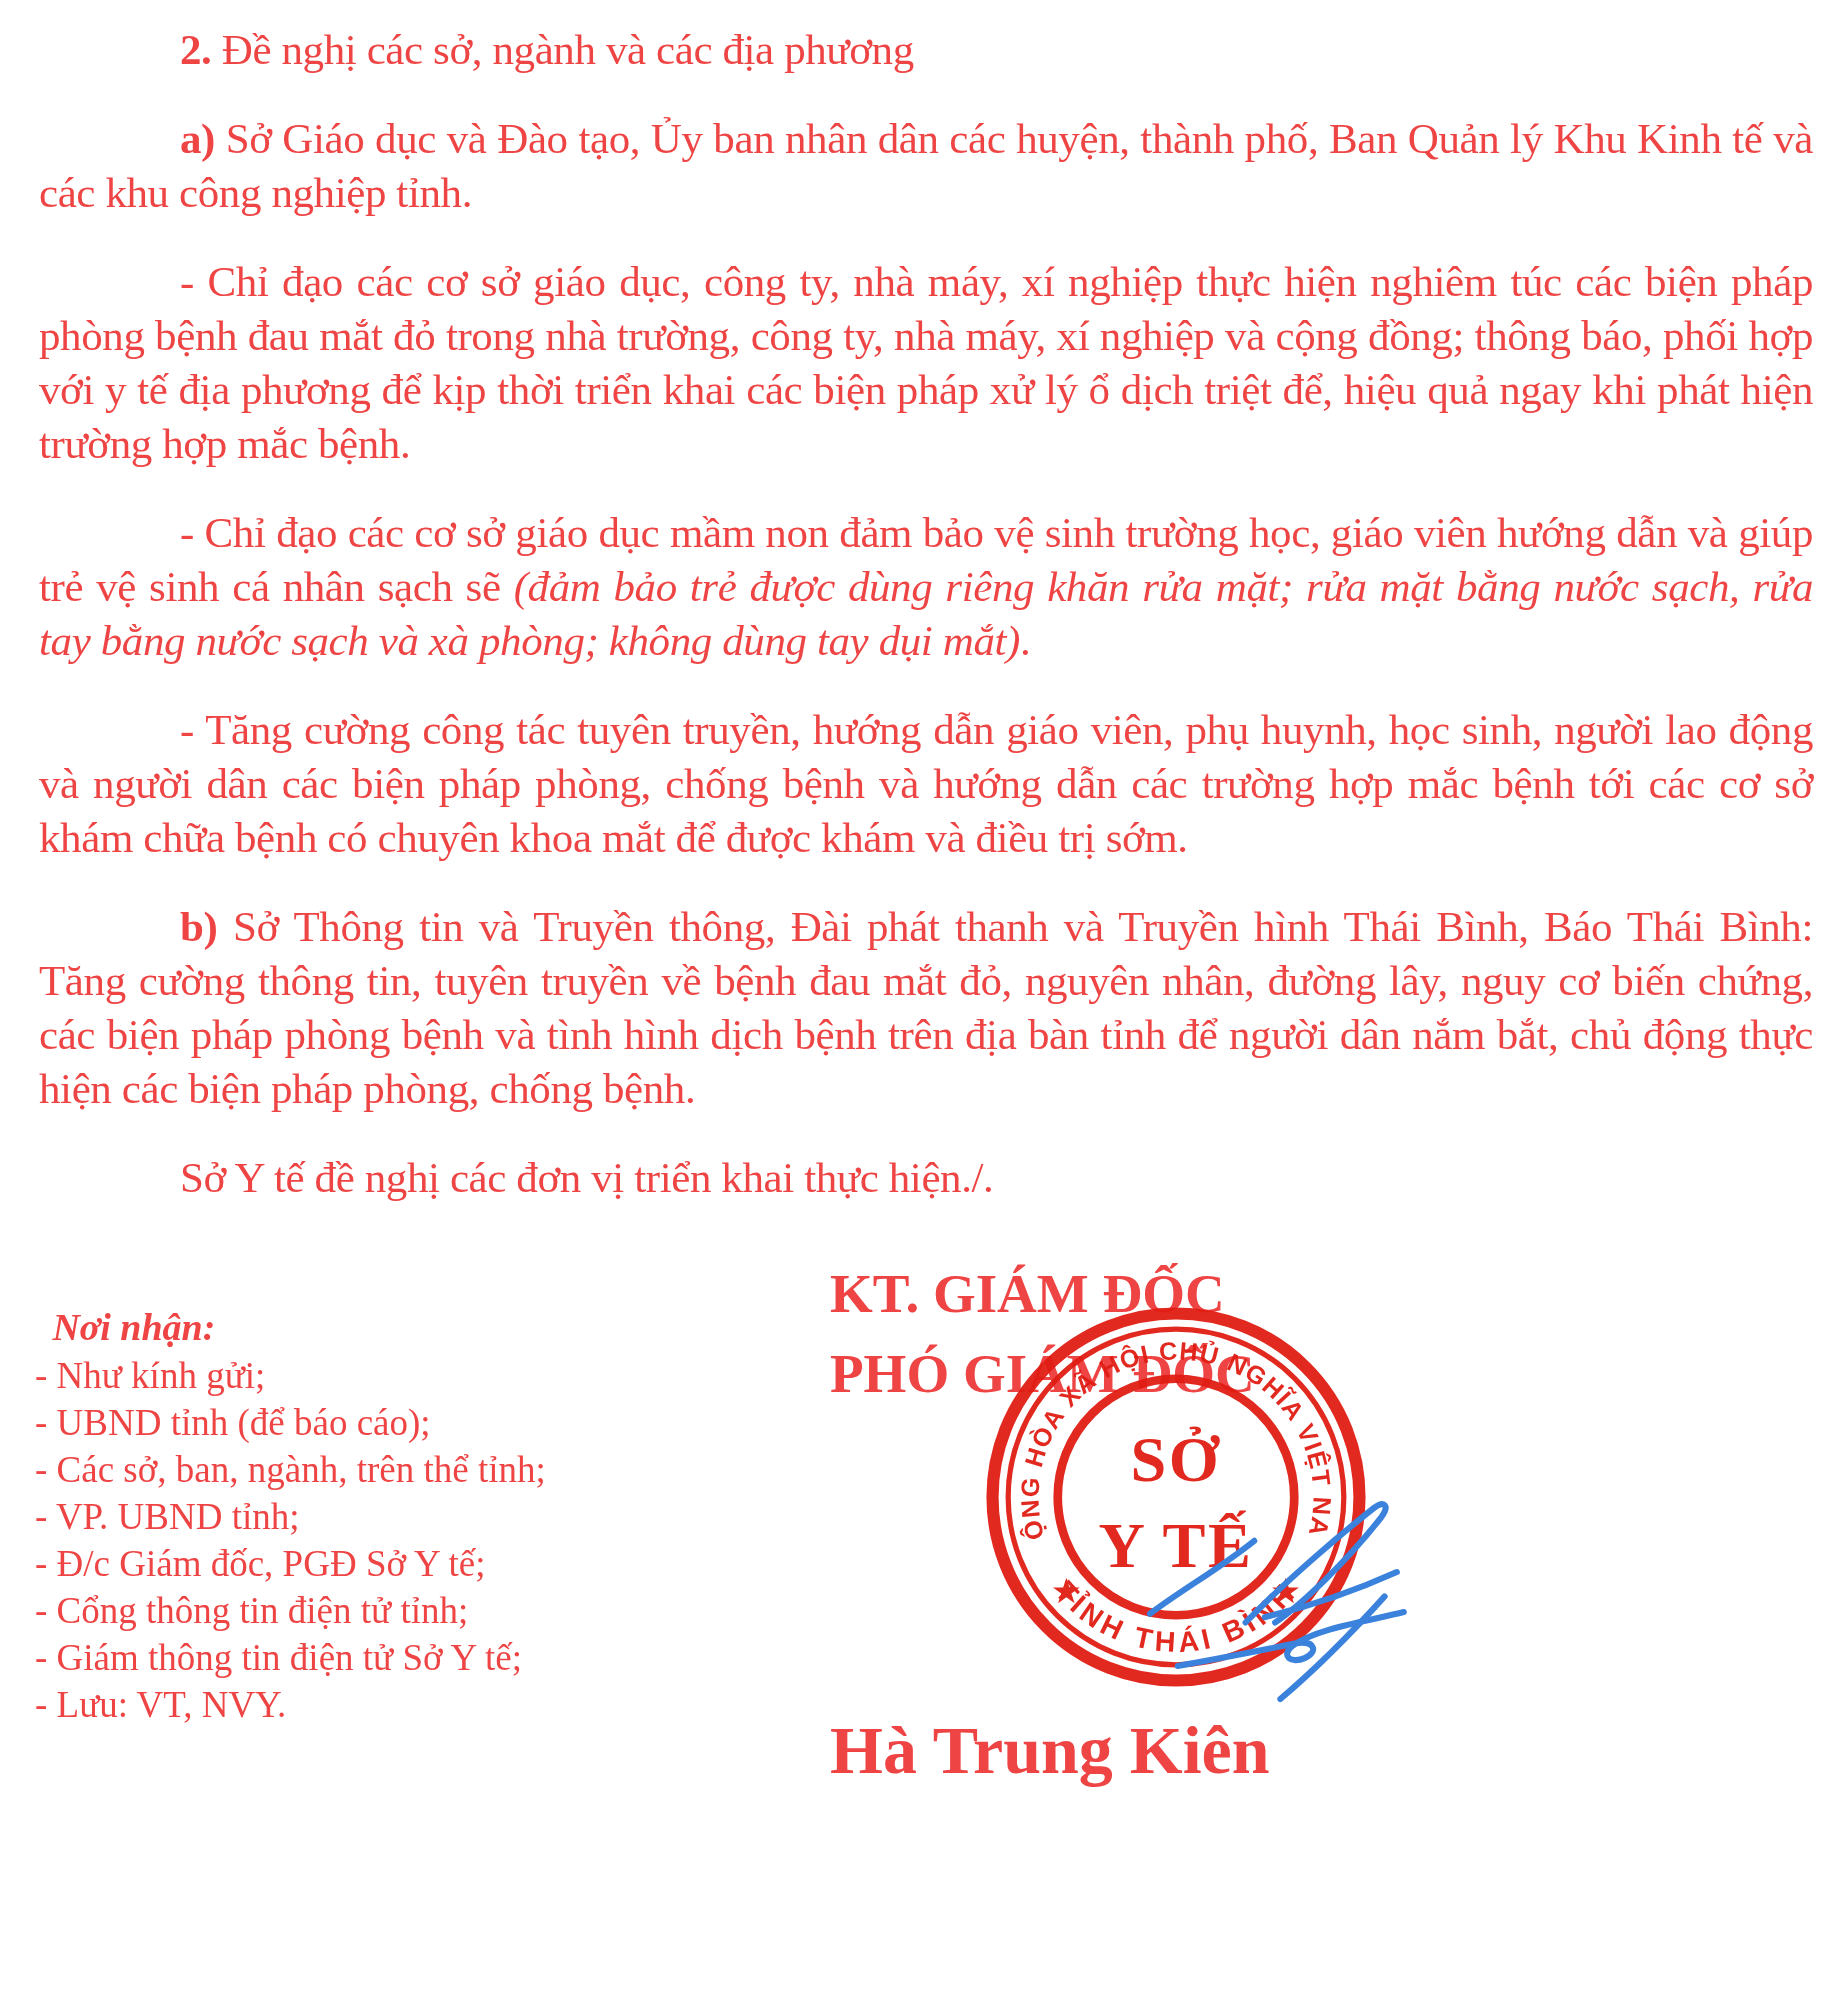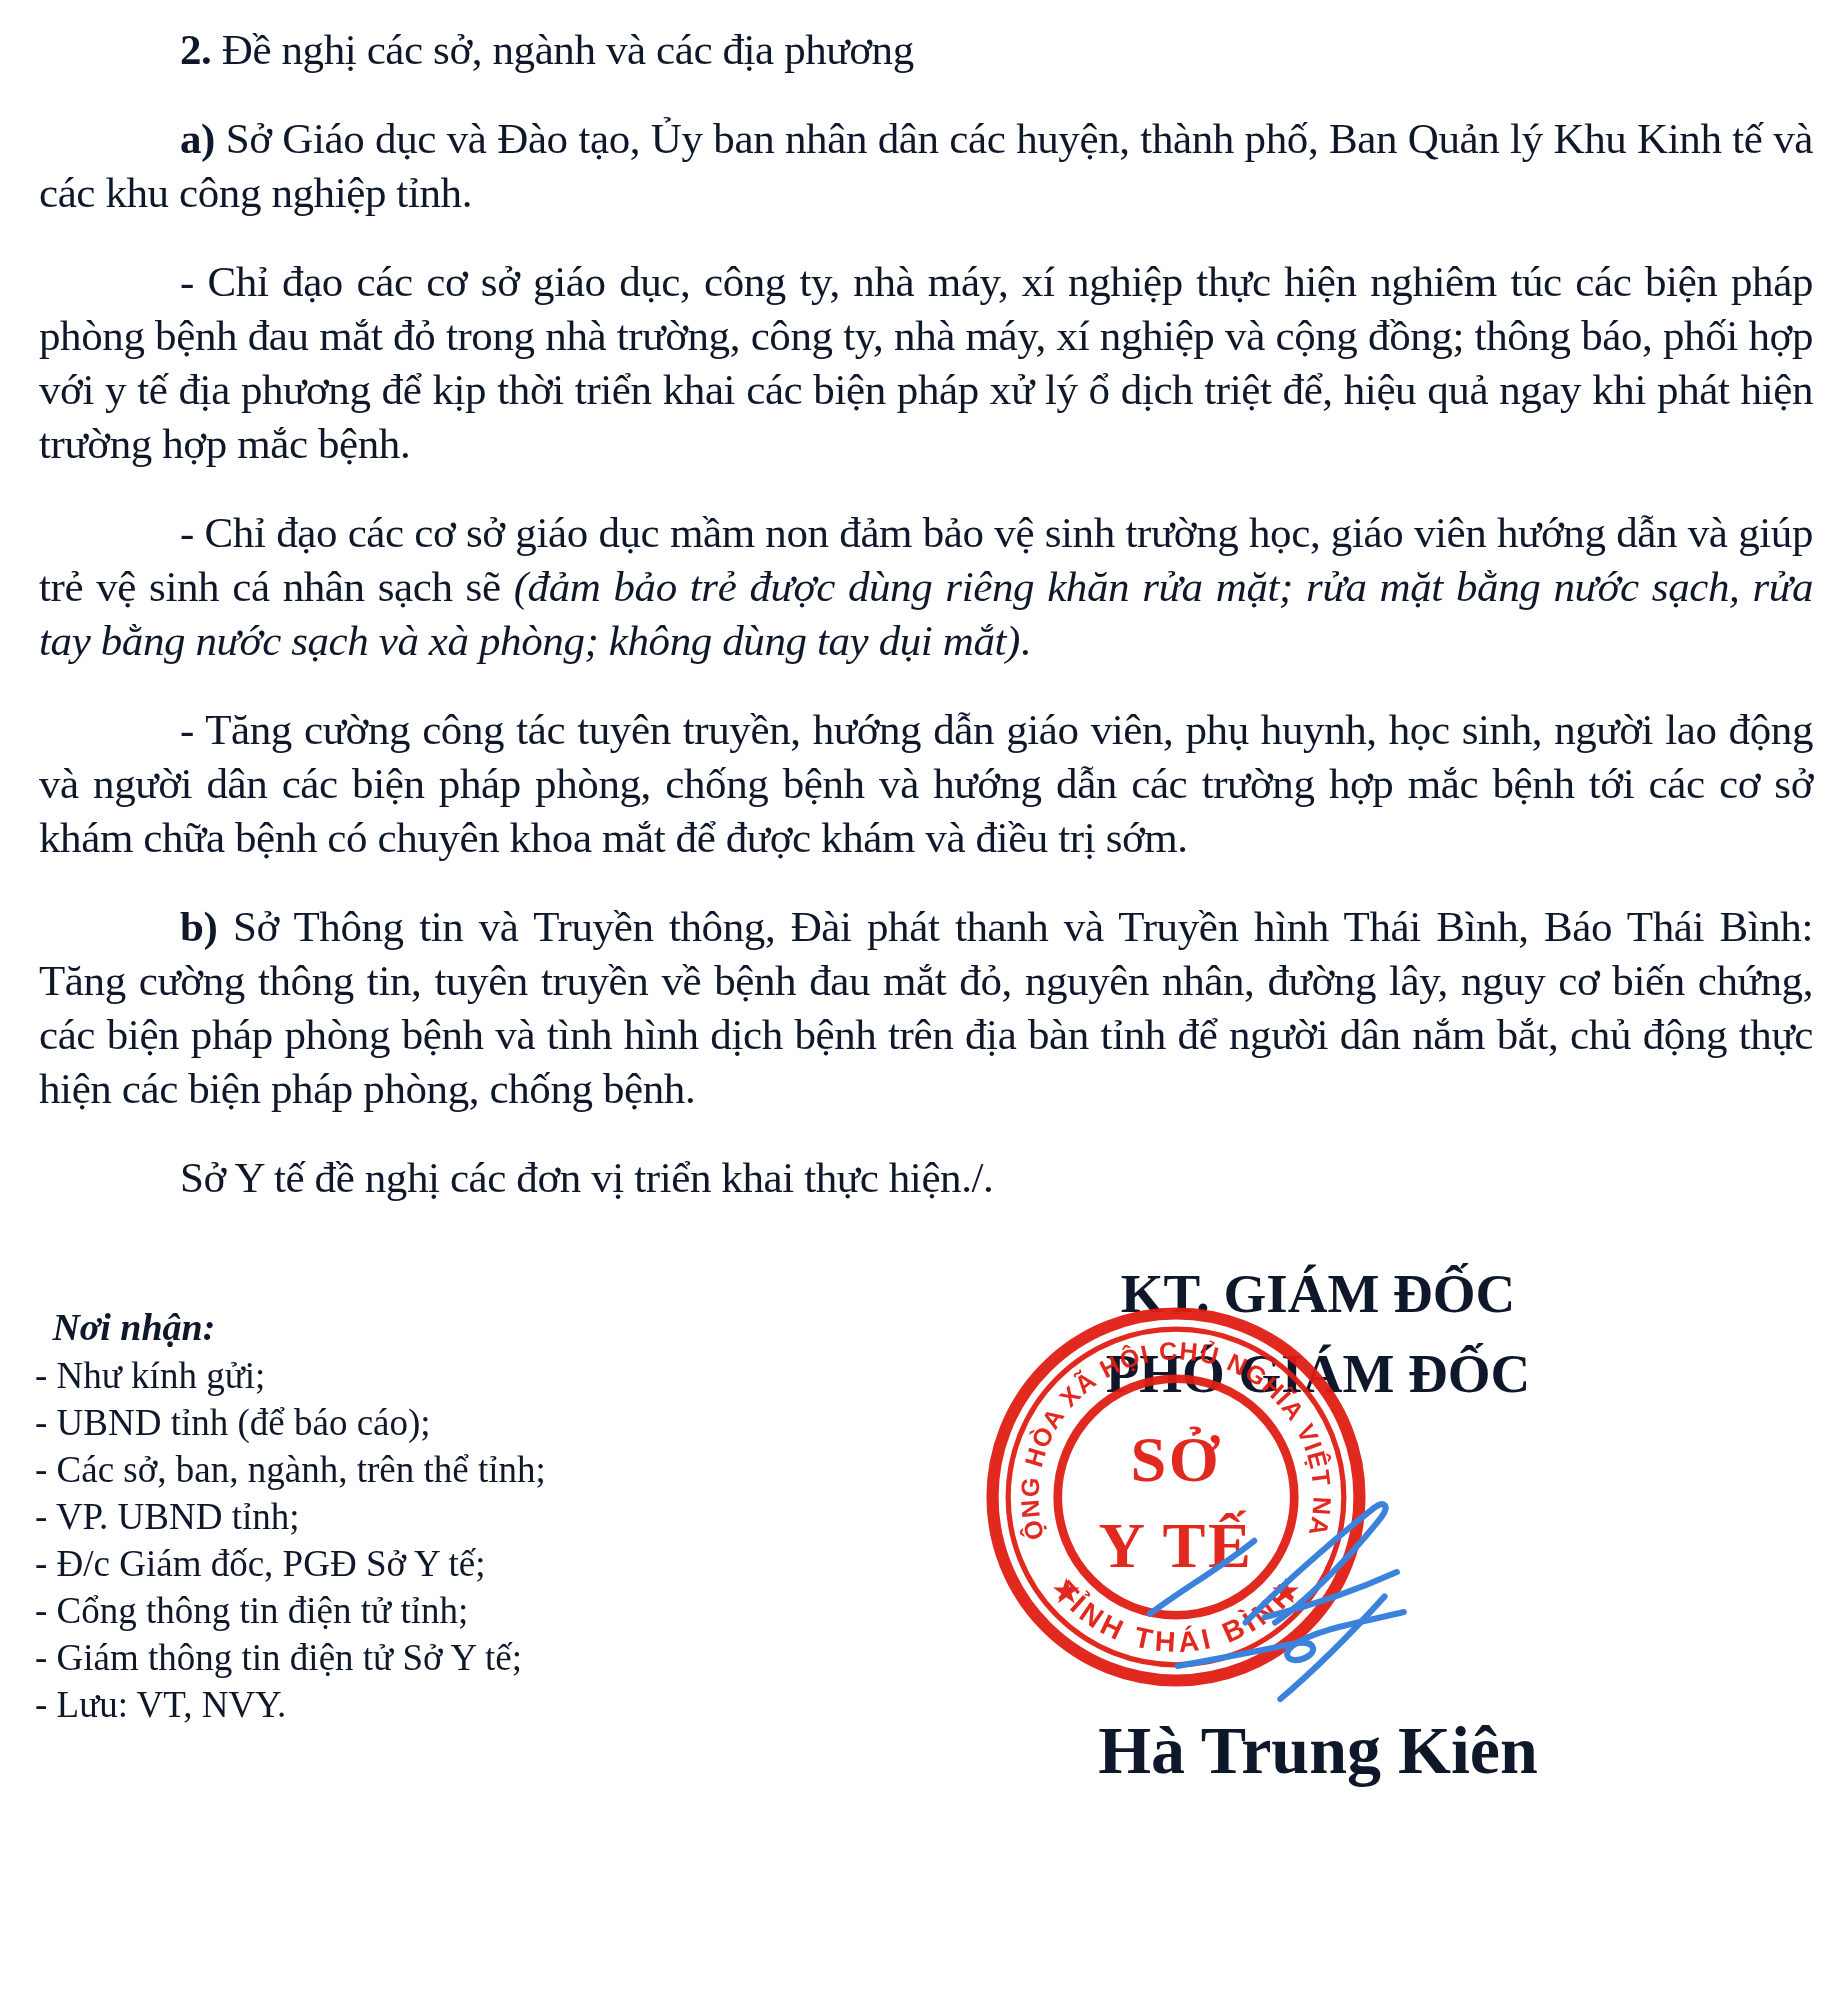--- a/index.html
+++ b/index.html
@@ -3,21 +3,21 @@
 <meta charset="utf-8">
 <style>
   html, body { margin: 0; padding: 0; background: #ffffff; }
   .page {
     position: relative;
     width: 1846px;
     height: 1991px;
     background: #ffffff;
     overflow: hidden;
     font-family: "Liberation Serif", "DejaVu Serif", serif;
-    color: #0f172a;
+    color: #ef4444;
   }
   .doc-body {
     padding: 22.6px 33px 0 39px;
   }
   .para {
     margin: 0 0 35px 0;
     font-size: 43px;
     line-height: 54px;
     text-align: justify;
     text-indent: 141px;
@@ -41,21 +41,21 @@
     line-height: 50px;
     padding-left: 17.4px;
   }
   .rec-item {
     font-size: 37px;
     line-height: 47px;
   }
   .sig-block {
     position: relative;
     flex: 1 1 auto;
-    text-align: center;
+    text-align: left;
     padding-right: 40px;
   }
   .sig-head {
     font-weight: bold;
     font-size: 55px;
     line-height: 80px;
     letter-spacing: 0px;
     position: relative;
     z-index: 1;
   }

